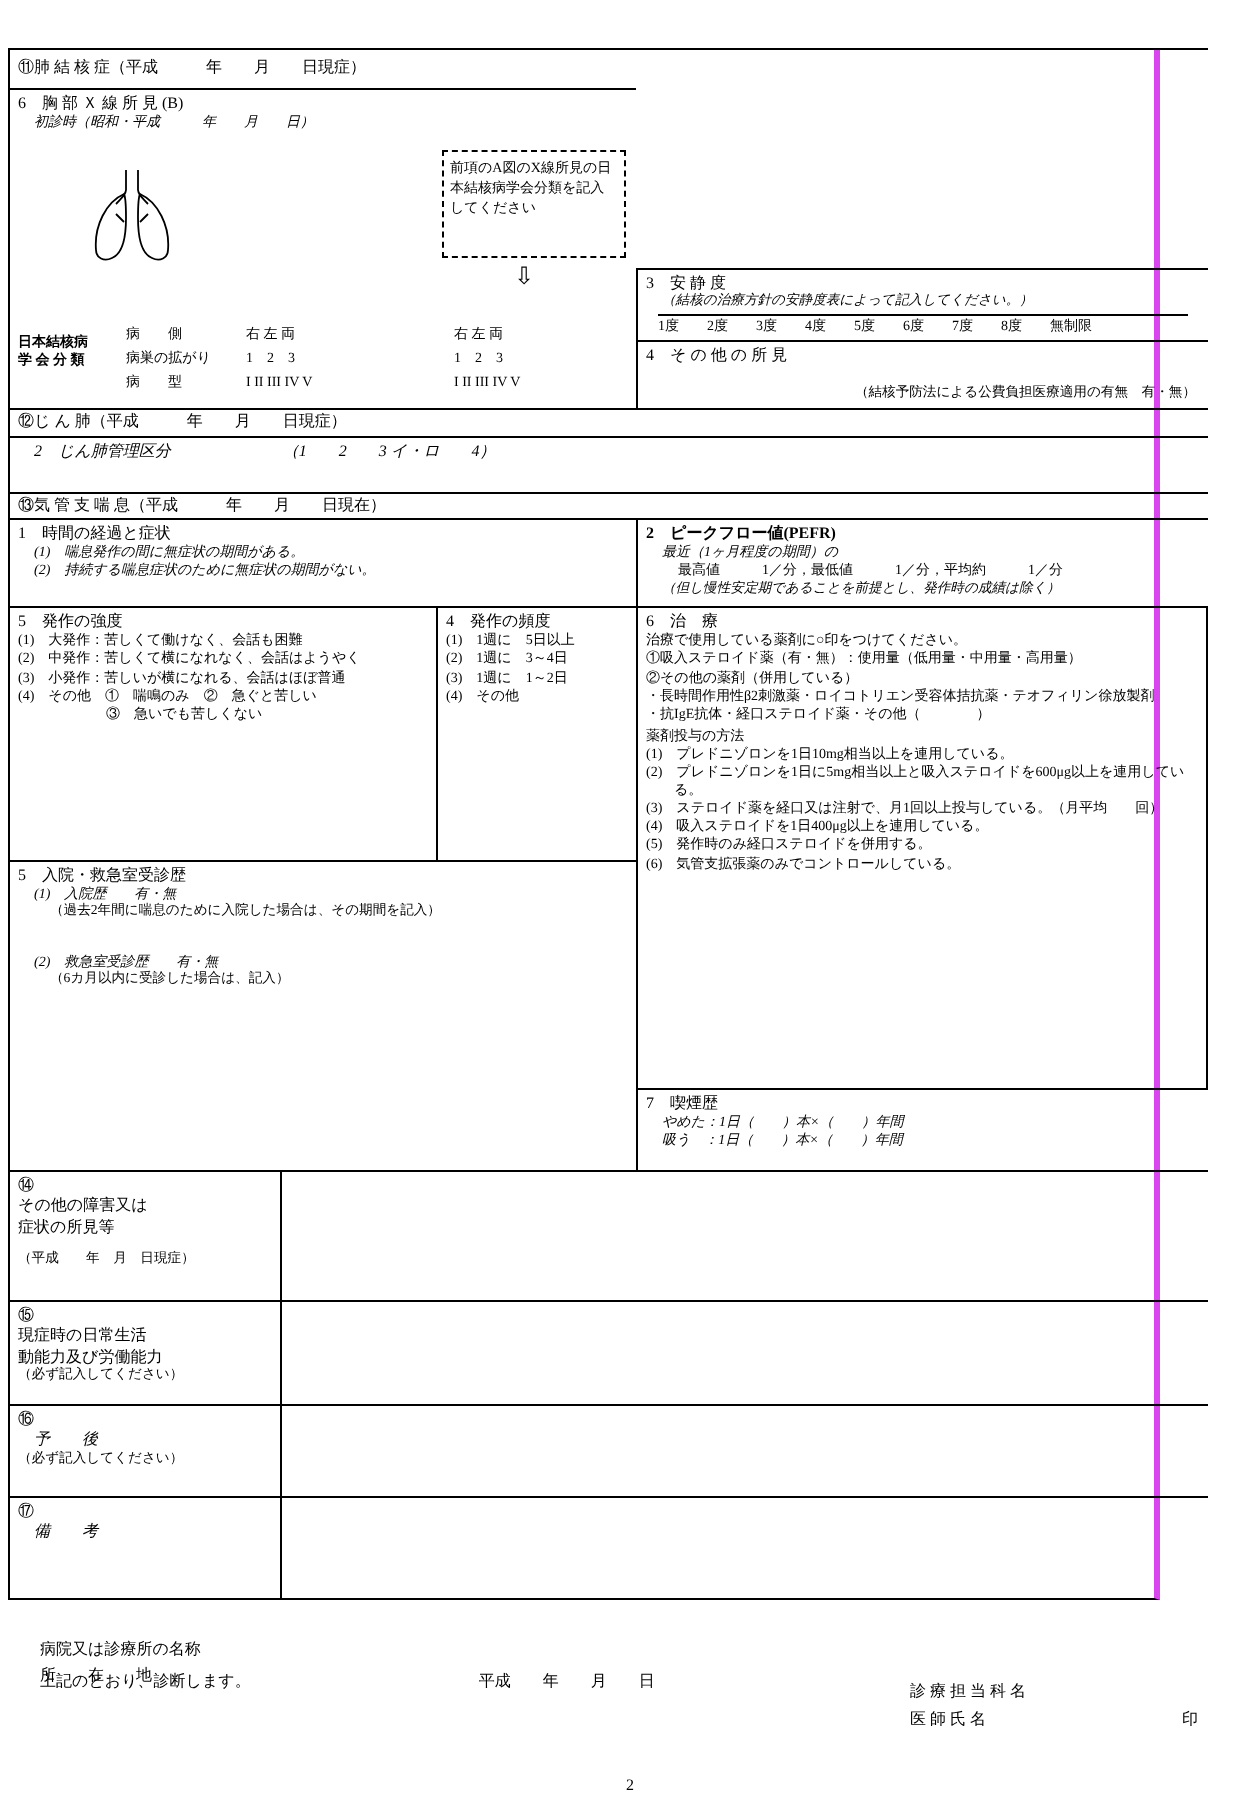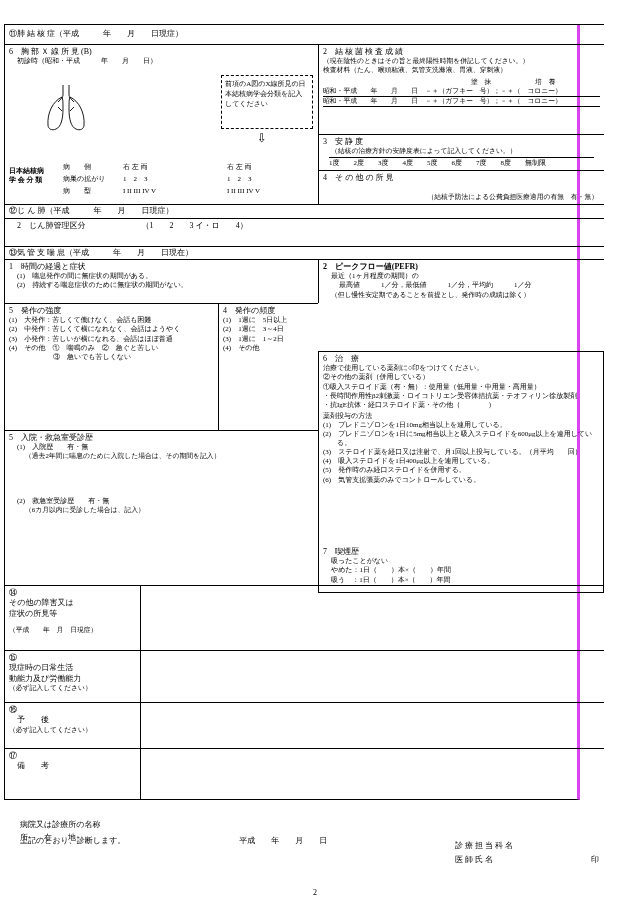--- a/index.html
+++ b/index.html
@@ -20,25 +20,25 @@
     border-right: 3px solid #d946ef;
     border-bottom: 1px solid #000;
   }
   .cell {
     position: absolute;
     border-top: 1px solid #000;
     border-left: 1px solid #000;
     padding: 2px 4px;
     overflow: hidden;
   }
-  .bold { border: 1.8px solid #000; margin-top: 48px; }
+  .bold { border: 1.8px solid #000; }
   .nt { border-top: none; }
   .small { font-size: 6.8px; }
   .t7 { font-size: 7px; }
-  .ind1 { padding-left: 8px; }
+  .ind1 { padding-left: 8px; font-style: italic; }
   .ind2 { padding-left: 16px; }
   .hang { padding-left: 14px; text-indent: -14px; }
   .ruled { border-bottom: 1px solid #000; }
   .dashedbox {
     position: absolute; left: 216px; top: 30px;
     width: 92px; height: 54px;
     border: 1px dashed #000;
     padding: 3px; font-size: 7px; line-height: 1.45;
   }
   .clsrow { display: flex; line-height: 12px; }
@@ -93,31 +93,20 @@
           </div>
           <div class="clsrow">
             <span class="lab">病　　型</span>
             <span class="g1">I  II  III  IV  V</span>
             <span>I  II  III  IV  V</span>
           </div>
         </div>
       </div>
     </div>
 
-    <div class="cell" style="left:314px;top:20px;width:286px;height:90px;">
-      <div>2　結 核 菌 検 査 成 績</div>
-      <div class="small">（現在陰性のときはその旨と最終陽性時期を併記してください。）</div>
-      <div class="small">検査材料（たん、喉頭粘液、気管支洗滌液、胃液、穿刺液）</div>
-      <div class="small" style="margin-top:3px;">
-        <span style="margin-left:148px;">塗　抹</span>
-        <span style="margin-left:42px;">培　養</span>
-      </div>
-      <div class="small ruled">昭和・平成　　年　　月　　日　－＋（ガフキー　号）；－＋（　コロニー）</div>
-      <div class="small ruled">昭和・平成　　年　　月　　日　－＋（ガフキー　号）；－＋（　コロニー）</div>
-    </div>
 
     <div class="cell" style="left:314px;top:110px;width:286px;height:36px;">
       <div>3　安 静 度</div>
       <div class="small ind1">（結核の治療方針の安静度表によって記入してください。）</div>
       <div class="t7" style="border-top:1px solid #000;margin:1px 6px 0 6px;padding-top:1px;">1度　　2度　　3度　　4度　　5度　　6度　　7度　　8度　　無制限</div>
     </div>
 
     <div class="cell" style="left:314px;top:146px;width:286px;height:34px;">
       <div>4　そ の 他 の 所 見</div>
       <div class="small" style="position:absolute;right:6px;bottom:2px;">（結核予防法による公費負担医療適用の有無　有・無）</div>
@@ -160,44 +149,43 @@
       <div style="font-size:8px;">4　発作の頻度</div>
       <div>(1)　1週に　5日以上</div>
       <div>(2)　1週に　3～4日</div>
       <div>(3)　1週に　1～2日</div>
       <div>(4)　その他</div>
     </div>
 
     <div class="cell bold t7" style="left:314px;top:279px;width:286px;height:242px;">
       <div style="font-size:8px;">6　治　療</div>
       <div>治療で使用している薬剤に○印をつけてください。</div>
+      <div class="hang">①吸入ステロイド薬（有・無）：使用量（低用量・中用量・高用量）</div>
       <div class="hang">②その他の薬剤（併用している）</div>
-      <div class="hang">①吸入ステロイド薬（有・無）：使用量（低用量・中用量・高用量）</div>
       <div class="hang">・長時間作用性β2刺激薬・ロイコトリエン受容体拮抗薬・テオフィリン徐放製剤</div>
       <div class="hang">・抗IgE抗体・経口ステロイド薬・その他（　　　　）</div>
       <div style="margin-top:2px;">薬剤投与の方法</div>
       <div class="hang">(1)　プレドニゾロンを1日10mg相当以上を連用している。</div>
       <div class="hang">(2)　プレドニゾロンを1日に5mg相当以上と吸入ステロイドを600μg以上を連用している。</div>
       <div class="hang">(3)　ステロイド薬を経口又は注射で、月1回以上投与している。（月平均　　回）</div>
       <div class="hang">(4)　吸入ステロイドを1日400μg以上を連用している。</div>
       <div class="hang">(5)　発作時のみ経口ステロイドを併用する。</div>
       <div class="hang">(6)　気管支拡張薬のみでコントロールしている。</div>
     </div>
 
     <div class="cell t7" style="left:0;top:406px;width:314px;height:155px;">
       <div style="font-size:8px;">5　入院・救急室受診歴</div>
       <div class="ind1">(1)　入院歴　　有・無</div>
       <div class="small ind2">（過去2年間に喘息のために入院した場合は、その期間を記入）</div>
-      <div class="ind1" style="margin-top:36px;">(2)　救急室受診歴　　有・無</div>
+      <div class="ind1" style="margin-top:16px;">(2)　救急室受診歴　　有・無</div>
       <div class="small ind2">（6カ月以内に受診した場合は、記入）</div>
     </div>
 
     <div class="cell nt t7" style="left:314px;top:521px;width:286px;height:40px;">
       <div style="font-size:8px;">7　喫煙歴</div>
-      <div class="ind1">吸ったことがない</div>
       <div class="ind1">やめた：1日（　　）本×（　　）年間</div>
       <div class="ind1">吸う　：1日（　　）本×（　　）年間</div>
     </div>
 
     <div class="cell" style="left:0;top:561px;width:136px;height:65px;">
       <div>⑭</div>
       <div>その他の障害又は</div>
       <div>症状の所見等</div>
       <div class="small" style="margin-top:7px;">（平成　　年　月　日現症）</div>
     </div>

